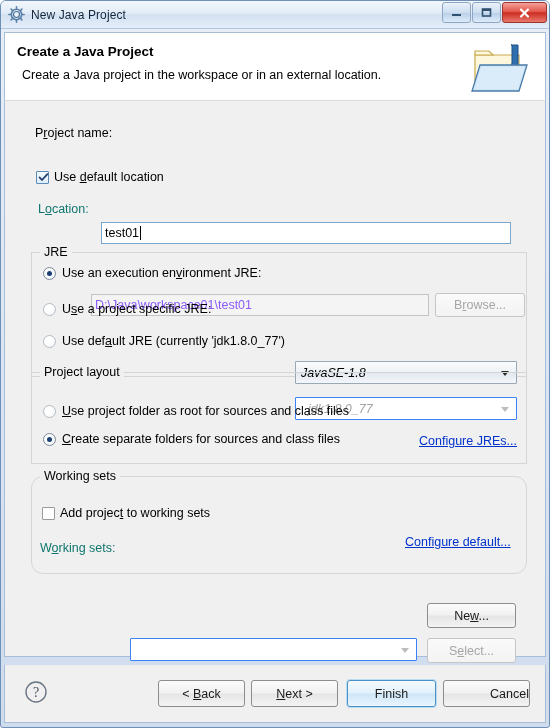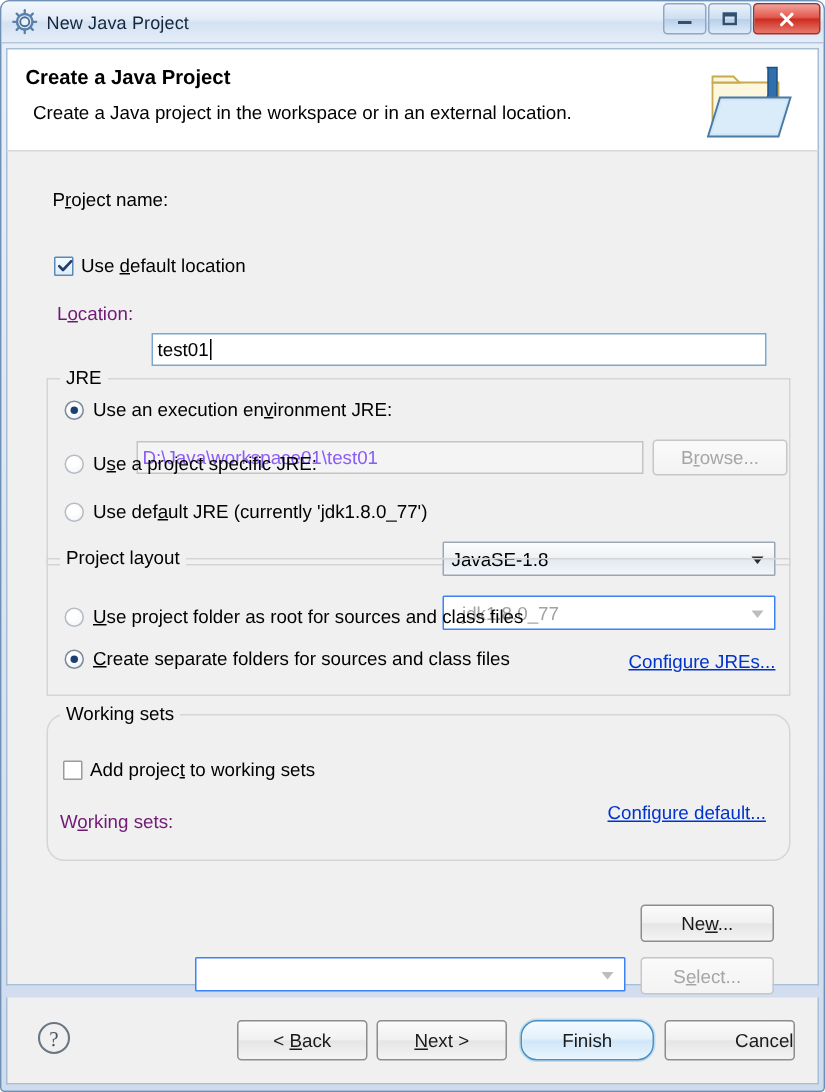--- a/index.html
+++ b/index.html
@@ -114,21 +114,21 @@
     border: 1px solid #a8bed6;
     border-top: 1px solid #d8d8d8;
     box-sizing: border-box;
   }
 
   .field-label {
     font-size: 12.5px;
     color: #000000;
     white-space: nowrap;
   }
-  .field-label.disabled { color: #701a75; }
+  .field-label.disabled { color: #0f766e; }
   u { text-decoration: underline; }
 
   .row { position: absolute; display: flex; align-items: center; }
 
   .textinput {
     box-sizing: border-box;
     border: 1px solid #7aa7cd;
     background: #ffffff;
     font-family: "Liberation Sans", sans-serif;
     font-size: 12.5px;
@@ -222,20 +222,21 @@
     height: 23px;
     border: 1px solid #9ba7b3;
     background: linear-gradient(180deg,#fbfcfd 0%, #eef2f6 48%, #e3e9f0 52%, #f3f6fa 100%);
     display: flex;
     align-items: center;
     font-size: 12.5px;
     color: #000;
     padding-left: 5px;
     position: relative;
     border-radius: 1px;
+    font-style: italic;
   }
   .combo.disabled {
     border: 1px solid #3b82f6;
     background: #ffffff;
     color: #a2a2a2;
     padding-left: 12px;
   }
   .combo .arrow {
     position: absolute;
     right: 7px;
@@ -479,21 +480,21 @@
     </span>
 
     <div class="btn" style="position:absolute; left:153px; top:15px; width:87px; height:27px;">
       <span><span>&lt; </span><u>B</u><span>ack</span></span>
     </div>
 
     <div class="btn" style="position:absolute; left:246px; top:15px; width:87px; height:27px;">
       <span><span></span><u>N</u><span>ext &gt;</span></span>
     </div>
 
-    <div class="btn default" style="position:absolute; left:342px; top:15px; width:89px; height:27px;border-radius:11px;">
+    <div class="btn default" style="position:absolute; left:342px; top:15px; width:89px; height:27px;">
       <span>Finish</span>
     </div>
 
     <div class="btn" style="position:absolute; left:438px; top:15px; width:87px; height:27px;justify-content:flex-end;">
       <span>Cancel</span>
     </div>
   </div>
 
 </div>
 

